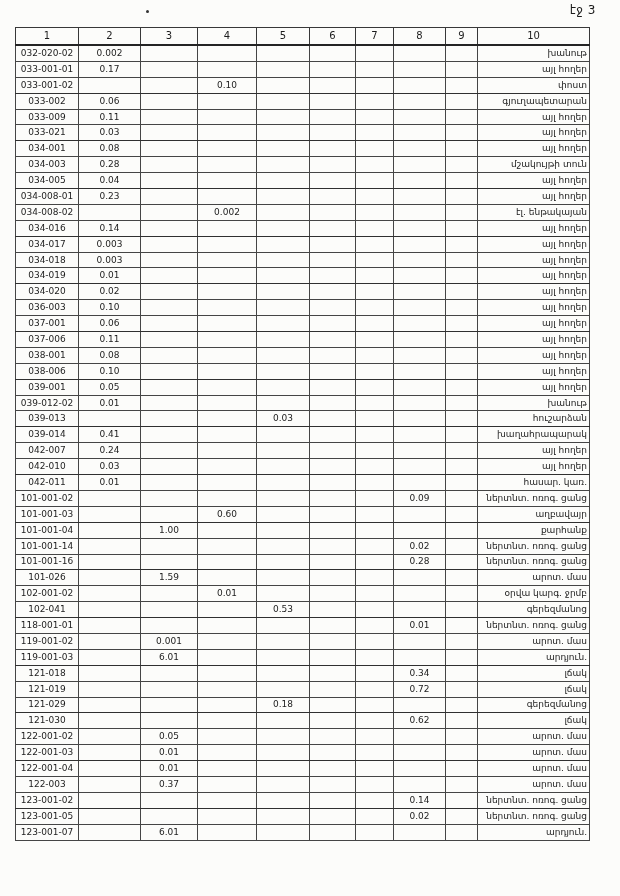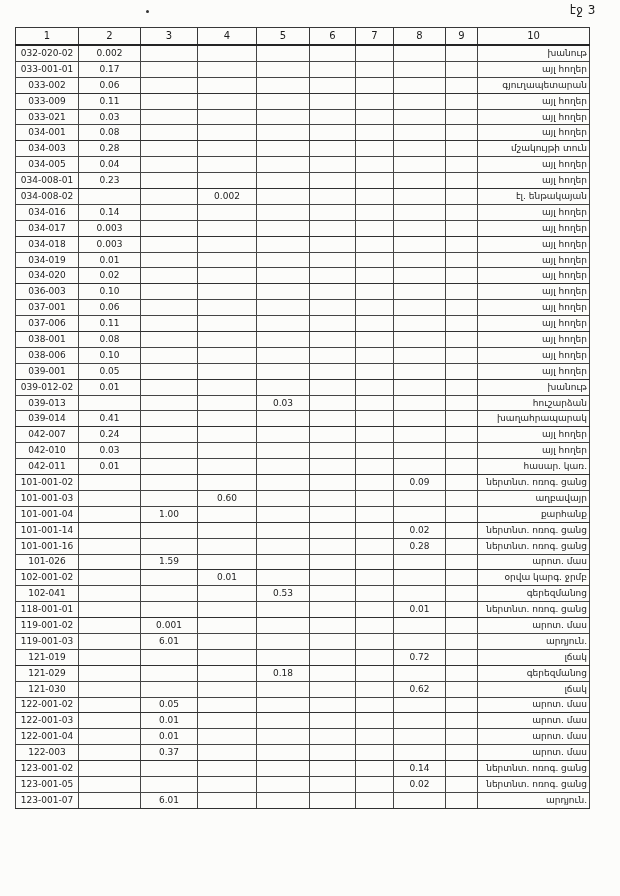--- a/index.html
+++ b/index.html
@@ -95,20 +95,32 @@
         <td class="num"></td>
         <td class="num"></td>
         <td class="num"></td>
         <td class="num"></td>
         <td class="num"></td>
         <td class="num"></td>
         <td class="num"></td>
         <td class="label">այլ հողեր</td>
       </tr>
       <tr>
+        <td class="code">033-001-02</td>
+        <td class="num"></td>
+        <td class="num"></td>
+        <td class="num">0.10</td>
+        <td class="num"></td>
+        <td class="num"></td>
+        <td class="num"></td>
+        <td class="num"></td>
+        <td class="num"></td>
+        <td class="label">փոստ</td>
+      </tr>
+      <tr>
         <td class="code">033-002</td>
         <td class="num">0.06</td>
         <td class="num"></td>
         <td class="num"></td>
         <td class="num"></td>
         <td class="num"></td>
         <td class="num"></td>
         <td class="num"></td>
         <td class="num"></td>
         <td class="label">գյուղապետարան</td>
@@ -525,20 +537,32 @@
         <td class="code">119-001-03</td>
         <td class="num"></td>
         <td class="num">6.01</td>
         <td class="num"></td>
         <td class="num"></td>
         <td class="num"></td>
         <td class="num"></td>
         <td class="num"></td>
         <td class="num"></td>
         <td class="label">արդյուն.</td>
+      </tr>
+      <tr>
+        <td class="code">121-018</td>
+        <td class="num"></td>
+        <td class="num"></td>
+        <td class="num"></td>
+        <td class="num"></td>
+        <td class="num"></td>
+        <td class="num"></td>
+        <td class="num">0.34</td>
+        <td class="num"></td>
+        <td class="label">լճակ</td>
       </tr>
       <tr>
         <td class="code">121-019</td>
         <td class="num"></td>
         <td class="num"></td>
         <td class="num"></td>
         <td class="num"></td>
         <td class="num"></td>
         <td class="num"></td>
         <td class="num">0.72</td>

